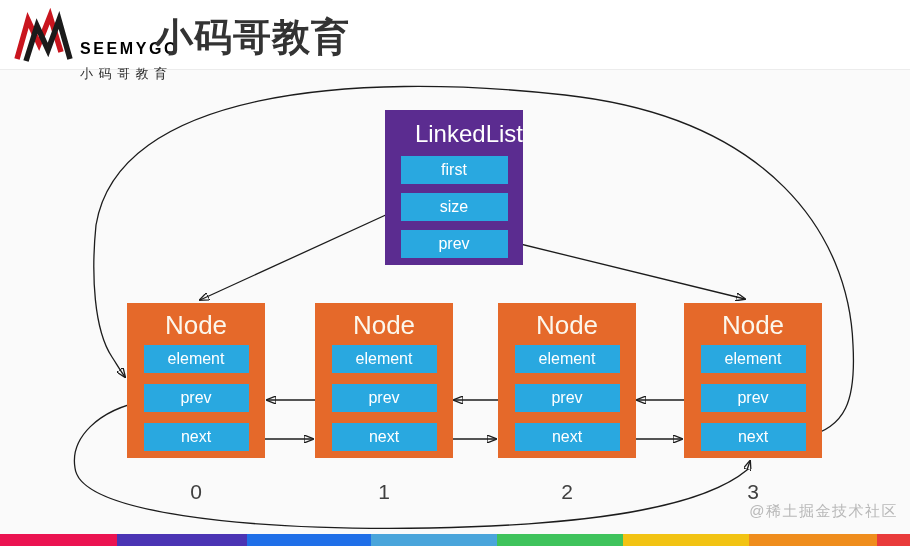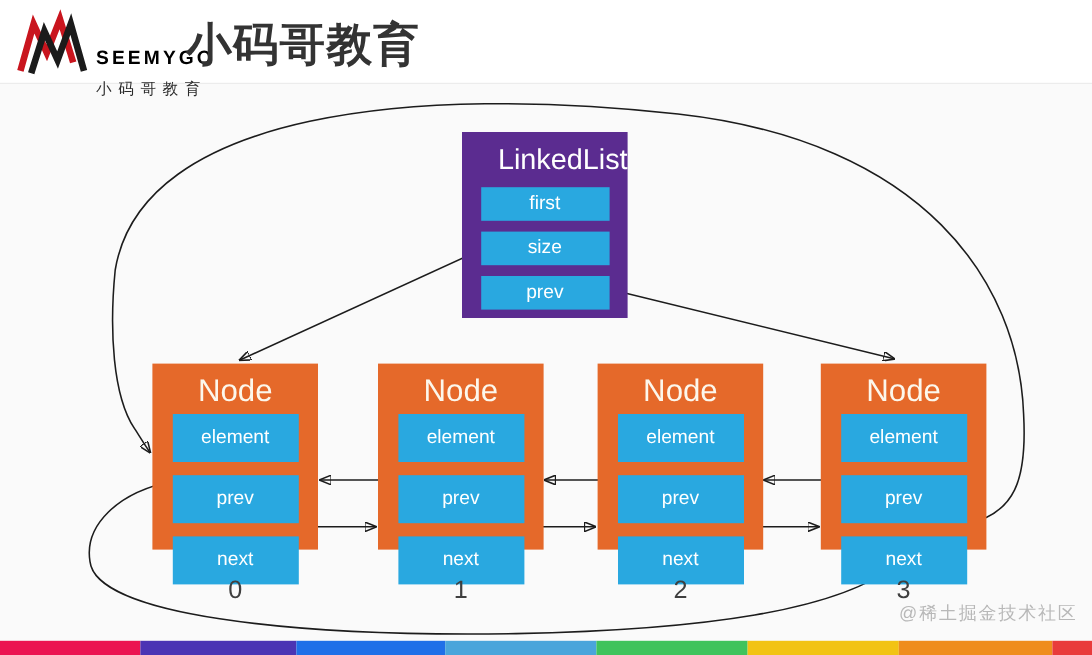--- a/index.html
+++ b/index.html
@@ -20,21 +20,21 @@
   .logo-svg{position:absolute;left:12px;top:7px;}
   .logo-cn{position:absolute;left:80px;top:24px;font-size:13px;letter-spacing:5.5px;color:#2b2b2b;white-space:nowrap;margin-top:41px;}
   .logo-en{position:absolute;left:80px;top:40px;font-size:16px;font-weight:bold;letter-spacing:2.6px;color:#000000;white-space:nowrap;}
   .page-title{position:absolute;left:155px;top:12px;font-size:38px;font-weight:900;color:#333333;letter-spacing:1px;white-space:nowrap;}
   
   .llbox{position:absolute;left:385px;top:110px;width:138px;height:155px;background:var(--linkedlist-box);}
   .llbox .box-title{height:46px;line-height:48px;text-align:right;color:#ffffff;font-size:24px;}
   .llbox .field{width:107px;height:28px;margin:0 auto 9px auto;}
   .node{position:absolute;top:303px;width:138px;height:155px;background:var(--node-orange);}
   .node .box-title{height:42px;line-height:45px;text-align:center;color:#fcf7ec;font-size:26px;}
-  .node .field{width:105px;height:40px;margin:0 auto 11px auto;}
+  .node .field{width:105px;height:28px;margin:0 auto 11px auto;}
   .field{
     background:var(--field-blue);color:#ffffff;font-size:16px;
     display:flex;align-items:center;justify-content:center;
   }
   .node-index{position:absolute;top:480px;width:138px;text-align:center;font-size:21px;color:#3f3f3f;}
   .watermark{position:absolute;right:12px;top:502px;font-size:15px;color:#b8b8b8;letter-spacing:1.5px;white-space:nowrap;margin-left:24px;}
   
   .arrows{position:absolute;left:0;top:0;width:910px;height:546px;pointer-events:none;}
   .arrows path, .arrows line{stroke:var(--arrow);stroke-width:1.3;fill:none;}
   

